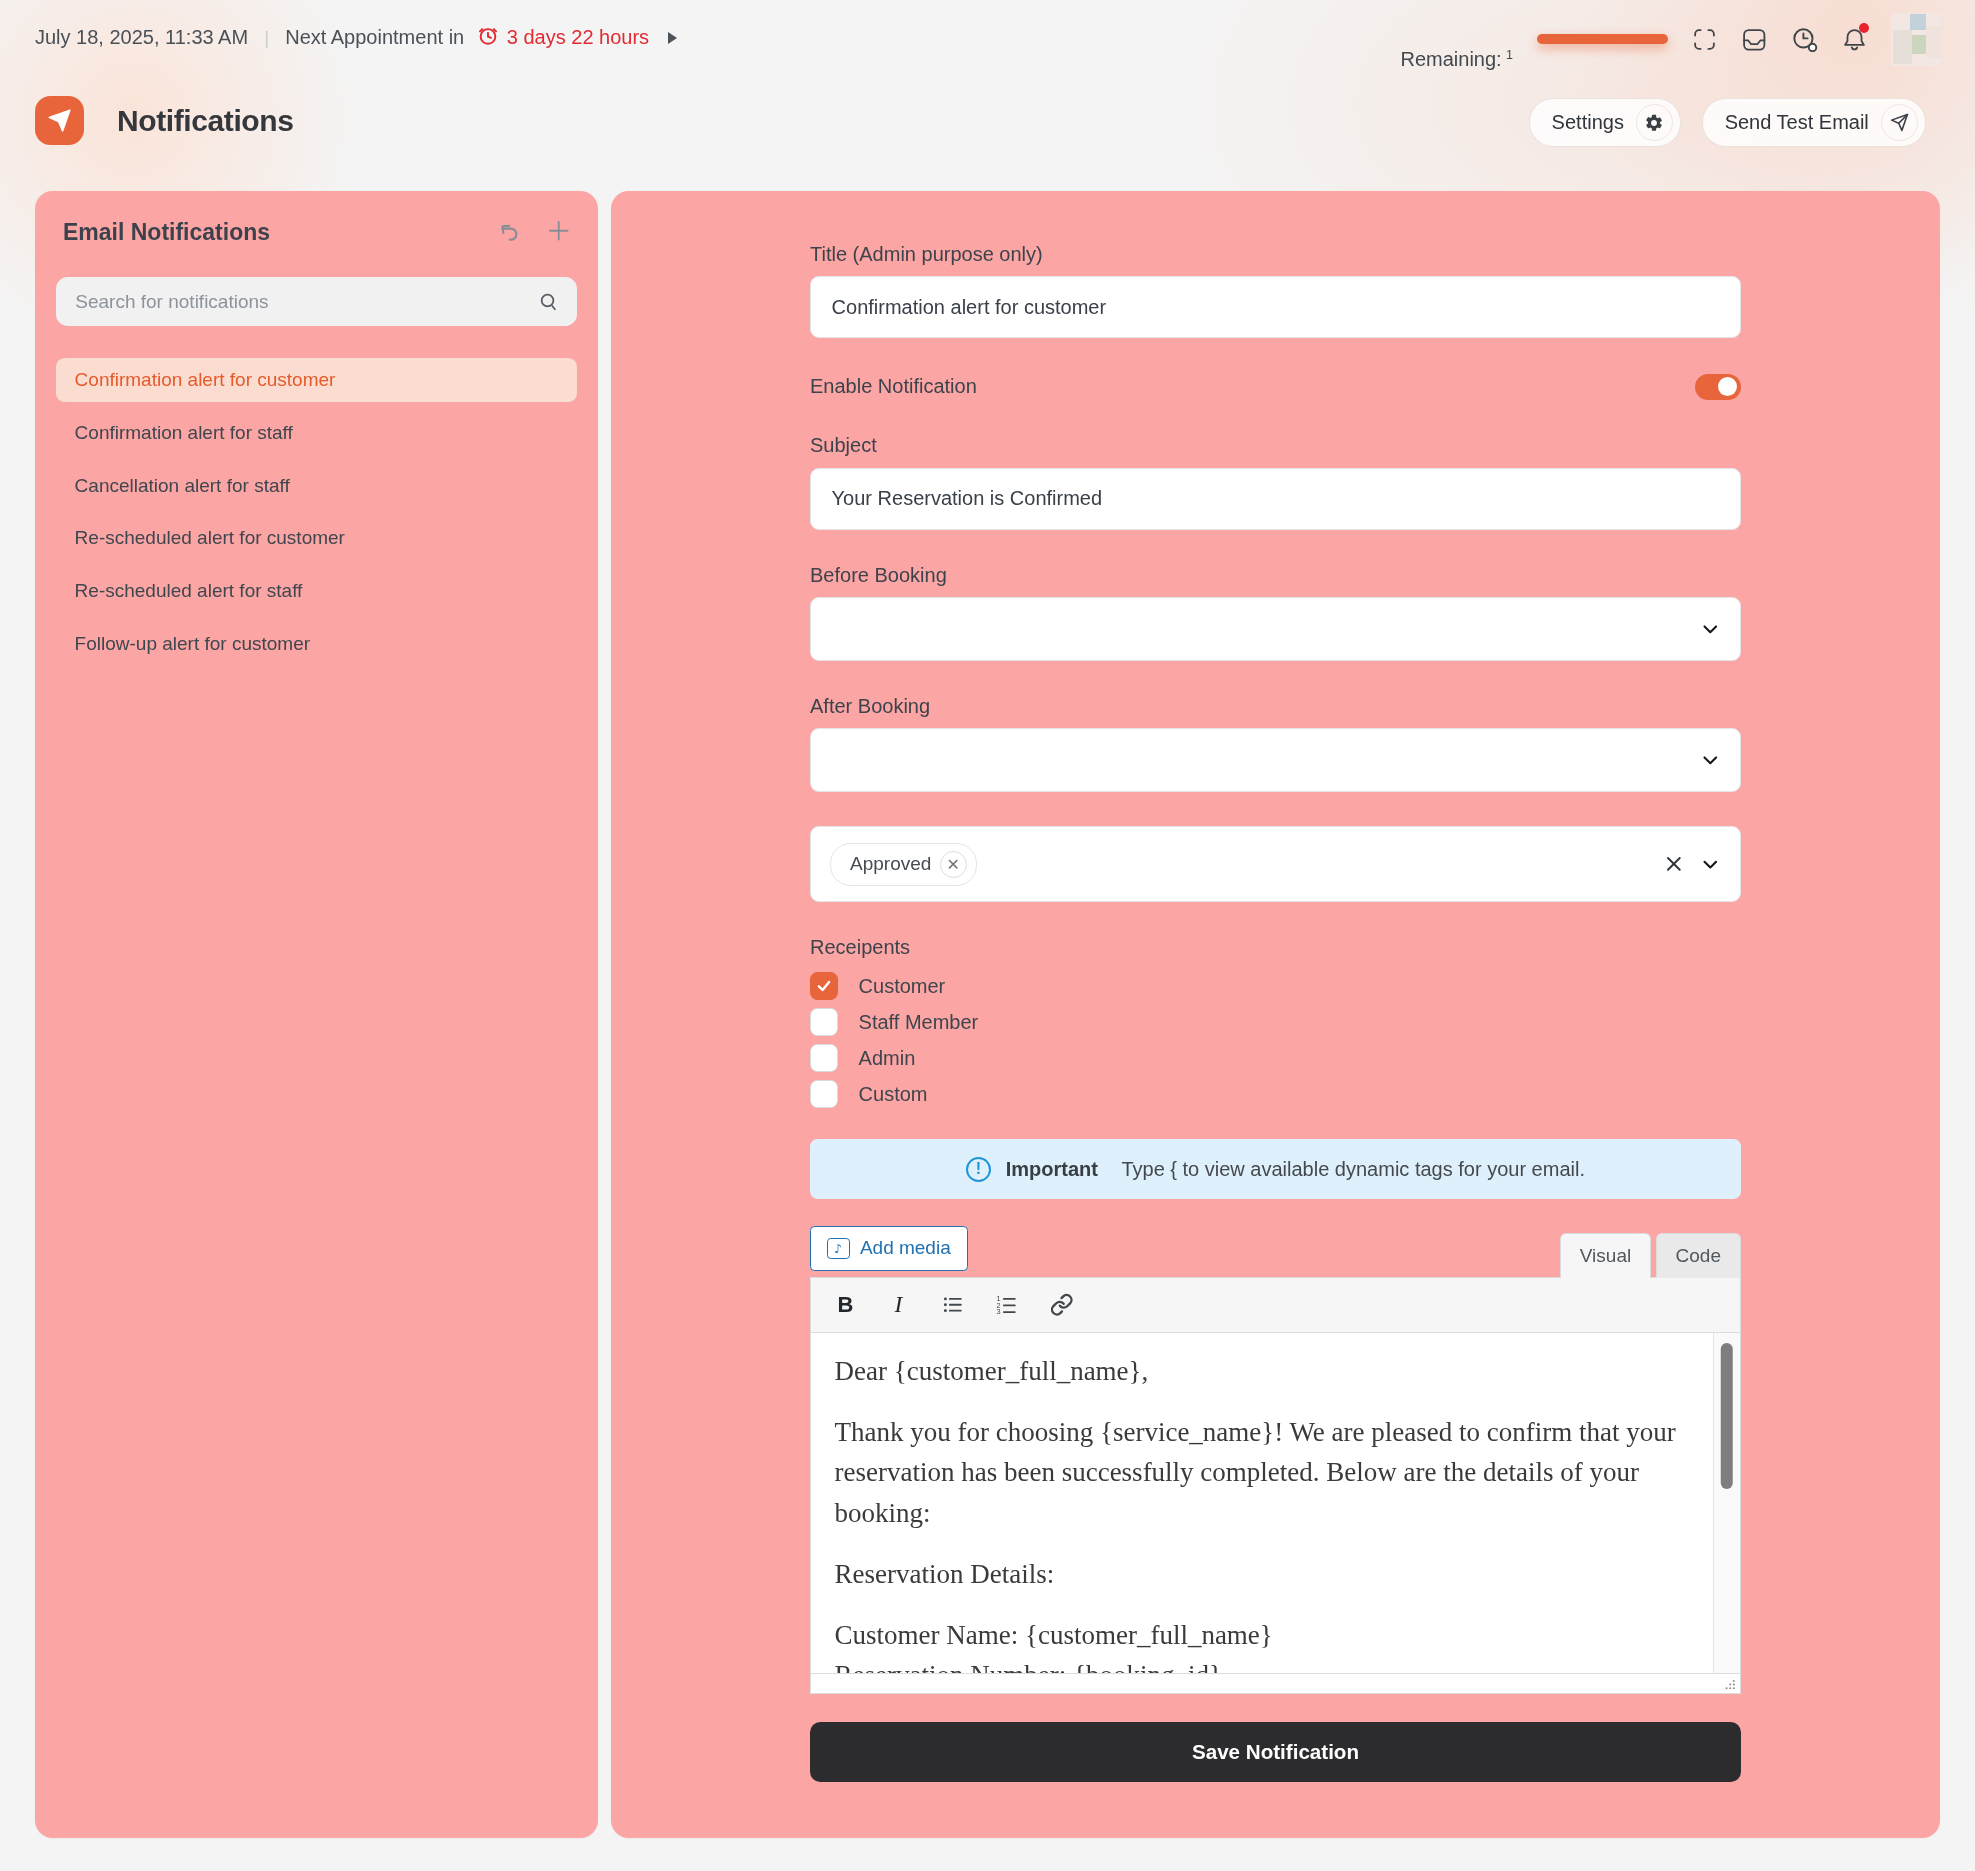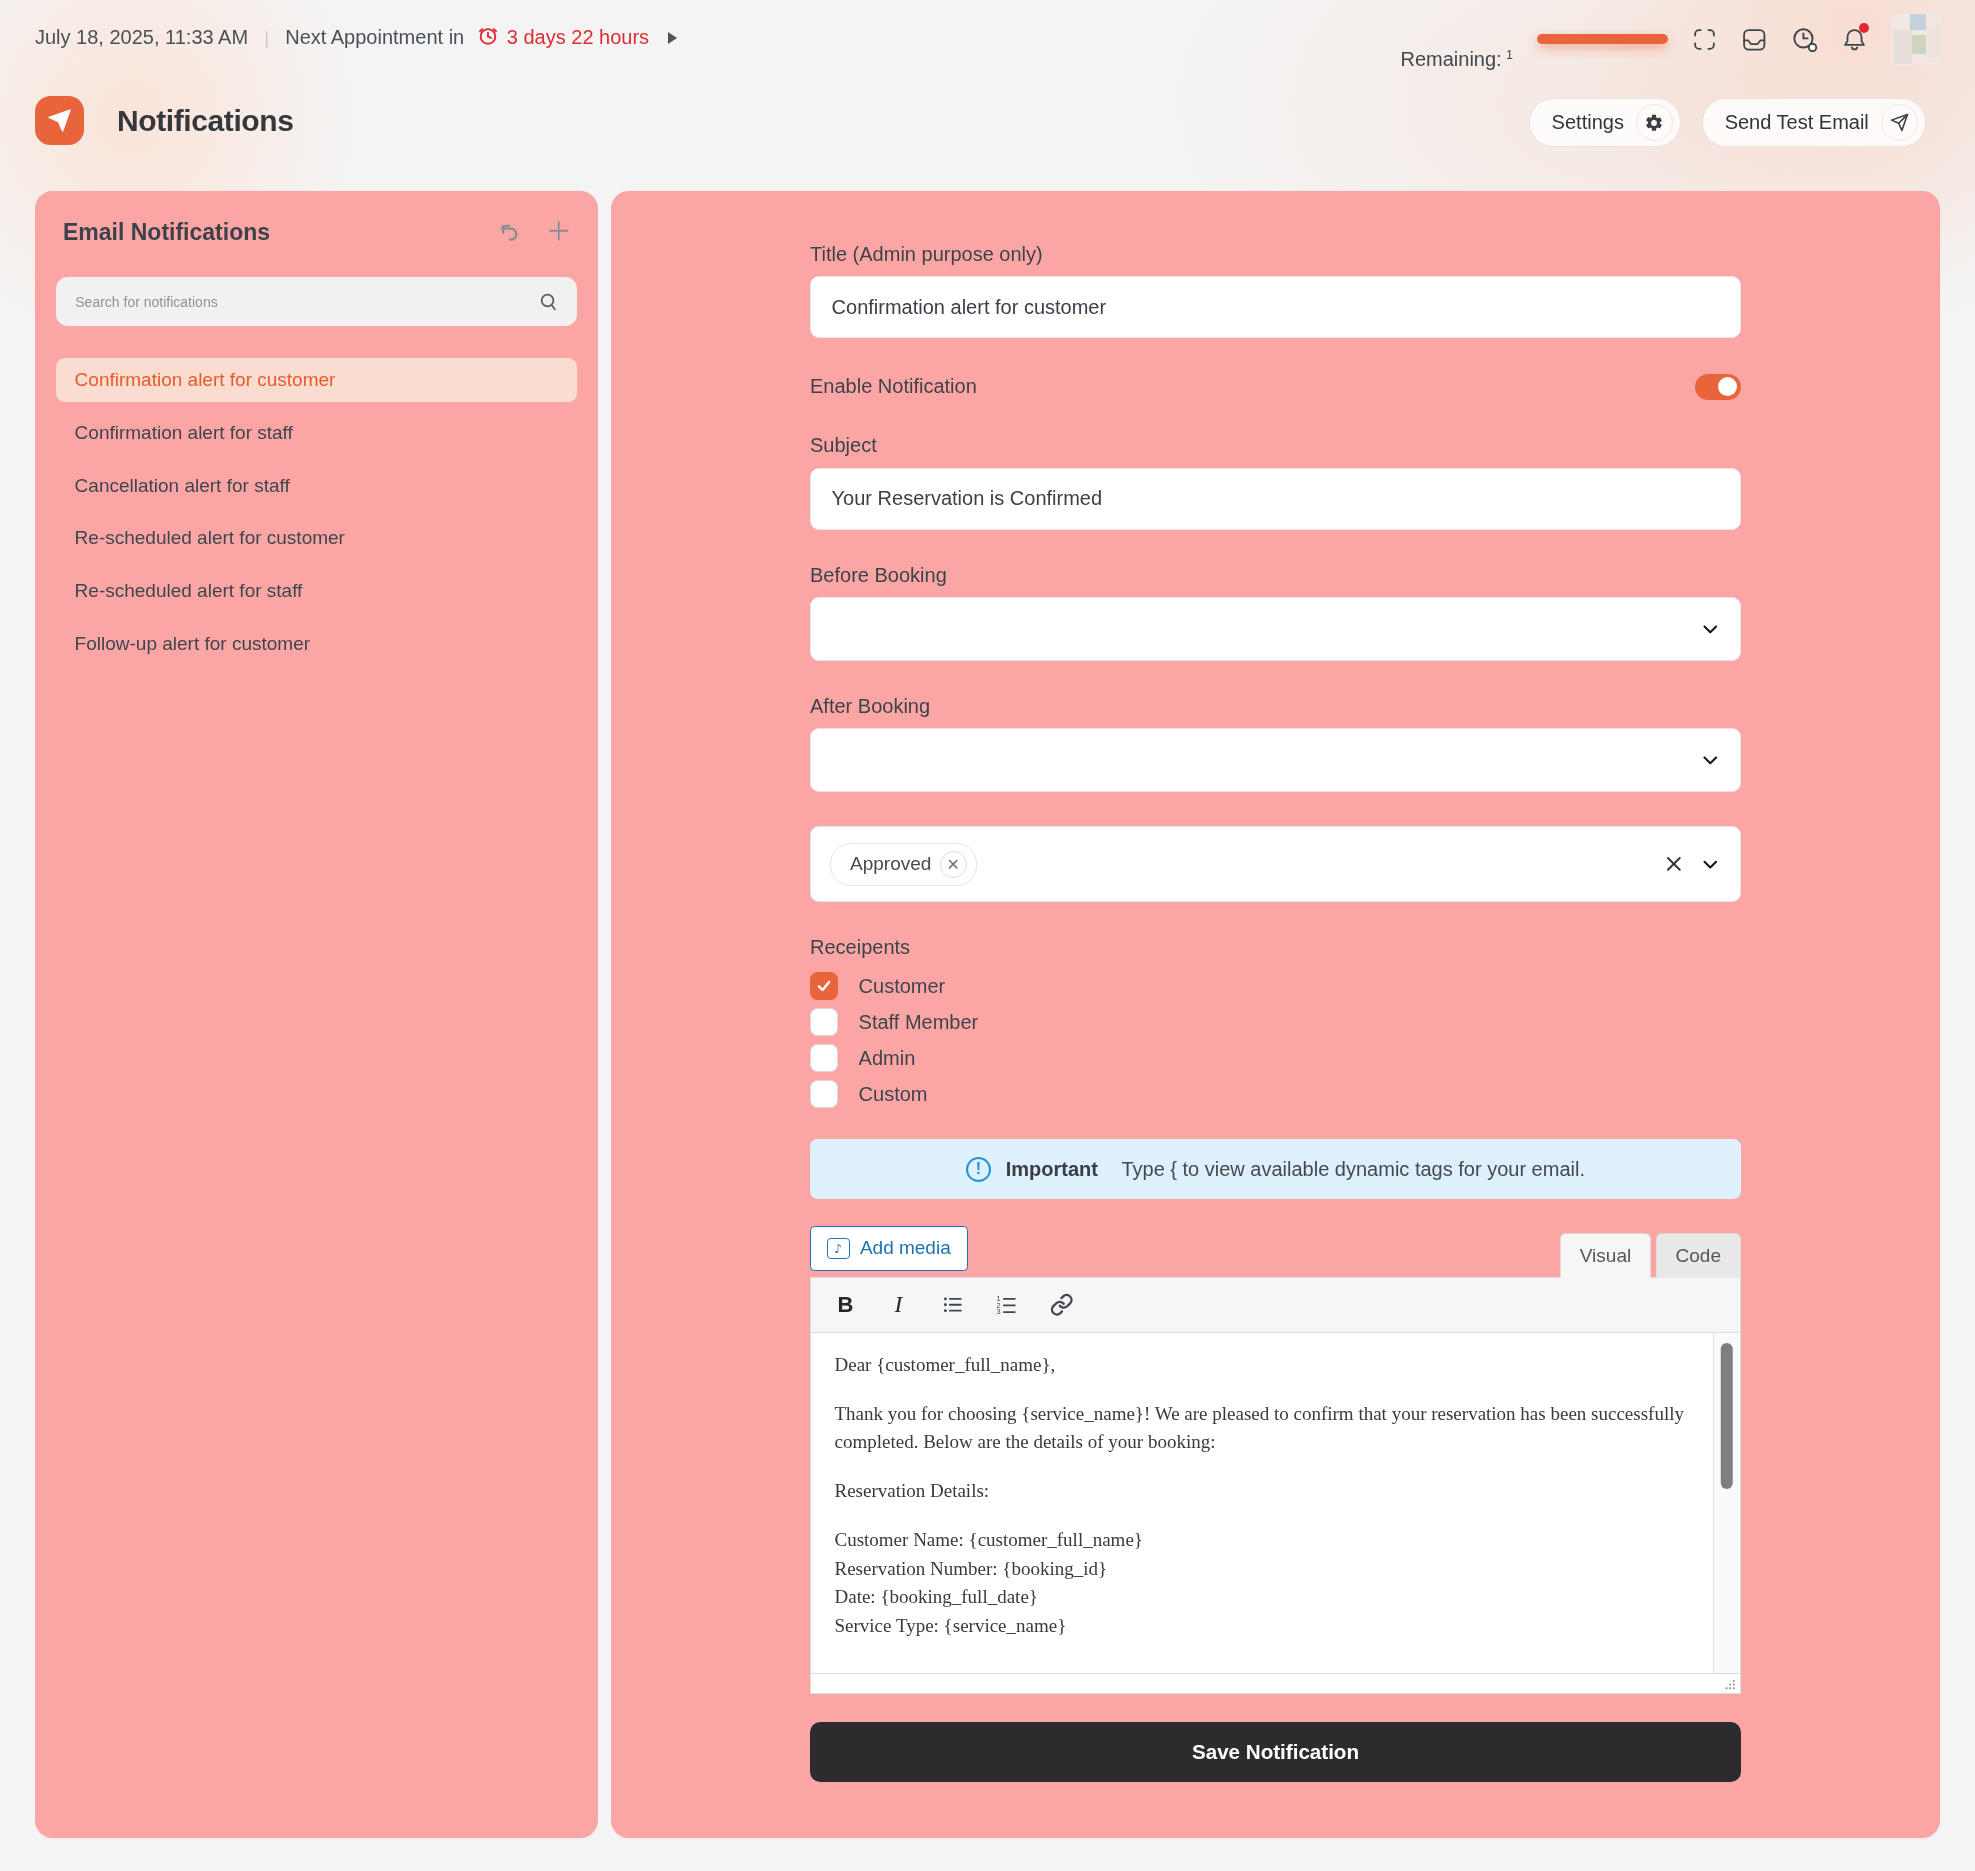--- a/index.html
+++ b/index.html
@@ -49,21 +49,21 @@
   .card{position:absolute;top:191px;background:#fca5a5;border-radius:17.7px;box-shadow:0 0.7px 2.2px rgba(30,30,30,.04);}
   .sidebar{left:35px;width:563px;height:1647px;padding:28px 20.6px;box-sizing:border-box;}
   .main{left:611px;width:1329px;height:1647px;}
 
   
   .sb-head{display:flex;align-items:center;padding:0 7.4px;}
   .sb-title{flex:1;font-size:23px;font-weight:600;color:#3c424b;}
   .sb-actions{display:flex;gap:26.5px;align-items:center;}
   .sb-actions svg{stroke:#878d94;fill:none;stroke-width:2.4;stroke-linecap:round;stroke-linejoin:round;cursor:pointer;}
   .search{margin-top:31px;height:49px;background:#f1f1f2;border-radius:11.8px;display:flex;align-items:center;padding:0 17.7px;}
-  .search input{flex:1;border:0;background:transparent;outline:none;font-size:14px;color:#3d434b;font-family:inherit;}
+  .search input{flex:1;border:0;background:transparent;outline:none;font-size:19px;color:#3d434b;font-family:inherit;}
   .search input::placeholder{color:#8d939b;}
   .search svg{stroke:#555c63;fill:none;stroke-width:2.4;stroke-linecap:round;}
   .notif-list{margin-top:32px;display:flex;flex-direction:column;gap:8.8px;}
   .notif-item{height:44px;display:flex;align-items:center;padding:0 19px;font-size:19px;color:#3f464e;border-radius:8.8px;cursor:pointer;}
   .notif-item.active{background:var(--accent-soft);color:var(--accent-text);font-weight:500;}
 
   
   .form{width:931px;margin:0 auto;padding-top:52px;}
   .field-label{font-size:20px;font-weight:500;color:#3d434b;margin-bottom:10.3px;}
   .group{margin-bottom:34px;}
@@ -101,21 +101,21 @@
   .tab{height:44px;padding:0 19px;display:flex;align-items:center;font-size:19px;color:#50575e;border:1.1px solid #dcdcde;border-bottom:none;border-radius:5.9px 5.9px 0 0;background:#e9e9ea;cursor:pointer;}
   .tab.active{background:#f6f6f7;}
 
   .editor{border:1.1px solid #dcdcde;background:#fff;position:relative;z-index:1;}
   .toolbar{height:54px;background:#f6f6f7;border-bottom:1.1px solid #dcdcde;display:flex;align-items:center;gap:31px;padding:0 23.5px;}
   .tb-btn{cursor:pointer;display:flex;align-items:center;justify-content:center;min-width:22px;}
   .tb-bold{font-size:22px;font-weight:700;color:#23282d;}
   .tb-italic{font-family:"Liberation Serif",serif;font-style:italic;font-size:23.5px;color:#23282d;}
   .tb-btn svg{stroke:#40474d;fill:none;stroke-width:2.4;stroke-linecap:round;stroke-linejoin:round;}
   .editor-body{display:flex;height:340px;overflow:hidden;}
-  .editor-text{flex:1;padding:17.7px 23.5px;font-family:"Liberation Serif",serif;font-size:19px;line-height:1.5;color:#3a3a3a;overflow:hidden;}
+  .editor-text{flex:1;padding:17.7px 23.5px;font-family:"Liberation Serif",serif;font-size:27px;line-height:1.5;color:#3a3a3a;overflow:hidden;}
   .editor-text p{margin:0 0 20.6px;white-space:pre-line;}
   .scrollcol{width:26.5px;border-left:1.1px solid #e3e3e5;background:#fafafa;position:relative;}
   .thumb{position:absolute;top:10.3px;left:50%;transform:translateX(-50%);width:12.5px;height:146px;background:#7e7e7e;border-radius:6.6px;cursor:pointer;}
   .statusbar{height:19px;border-top:1.1px solid #dcdcde;position:relative;}
   .resize-handle{position:absolute;right:3.7px;bottom:2.2px;cursor:nwse-resize;display:flex;}
   .resize-handle circle{fill:#8b8b8b;}
 
   .save-btn{margin-top:28px;width:100%;height:60px;background:var(--dark-btn);color:#fff;font-size:20.6px;font-weight:600;border:none;border-radius:10.3px;display:flex;align-items:center;justify-content:center;cursor:pointer;font-family:inherit;}
 
   .red-ic svg{stroke:var(--danger);fill:none;stroke-width:2.6;stroke-linecap:round;stroke-linejoin:round;}

